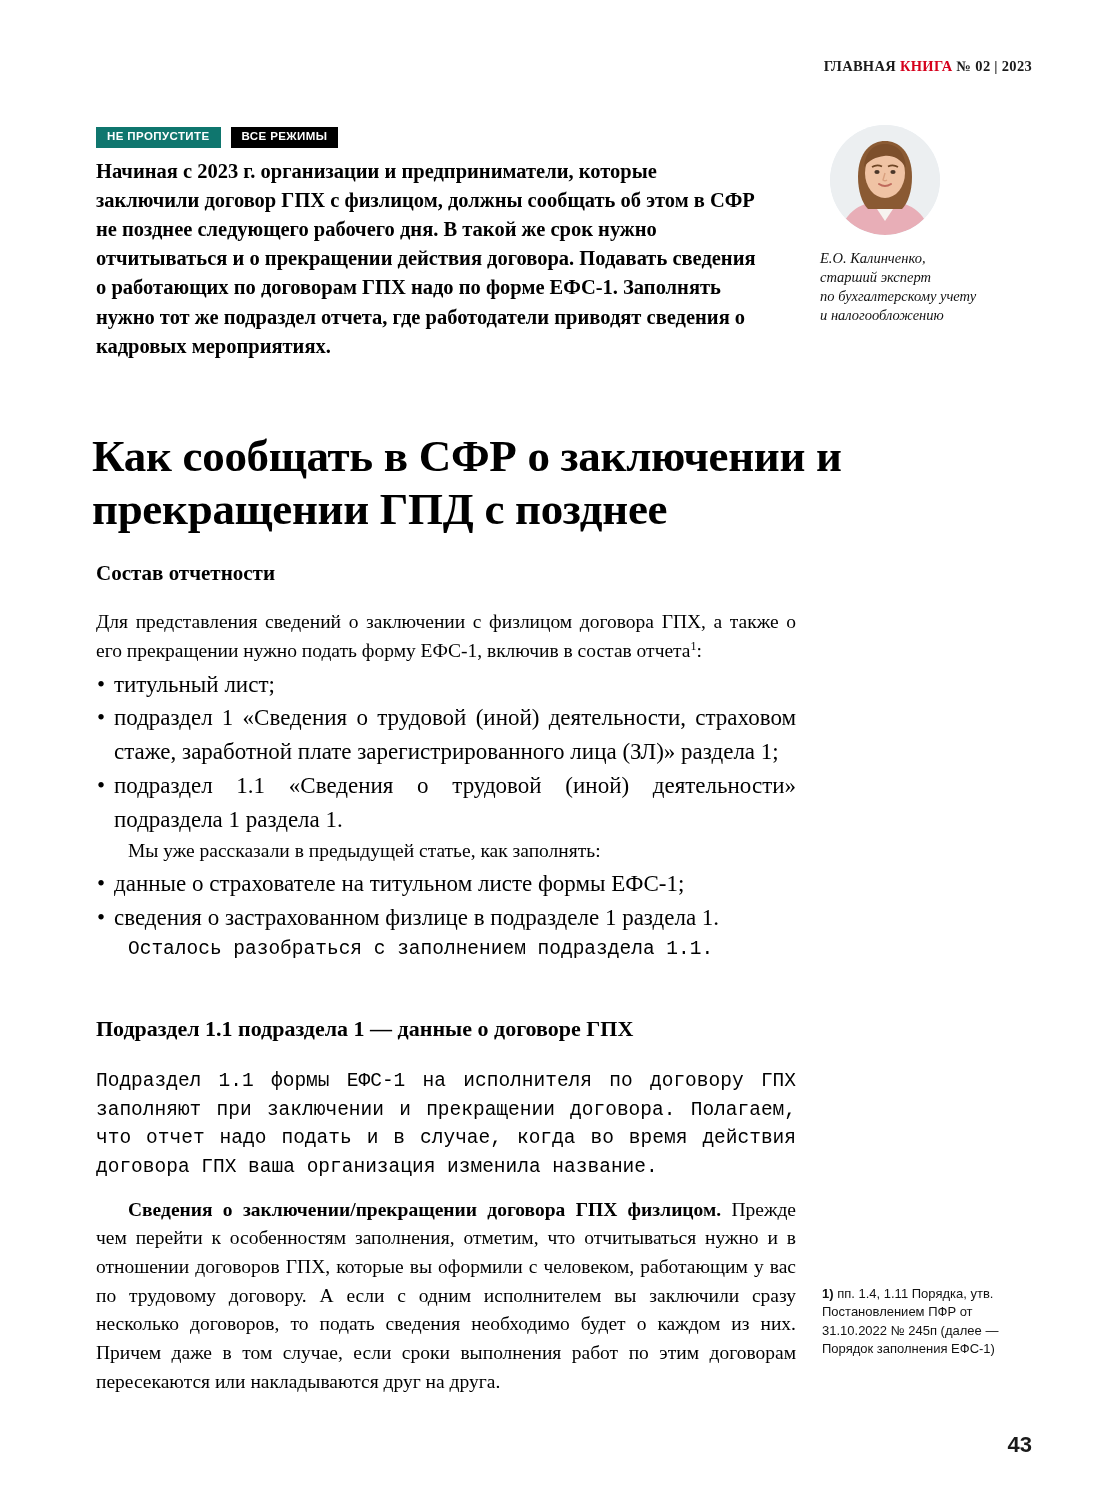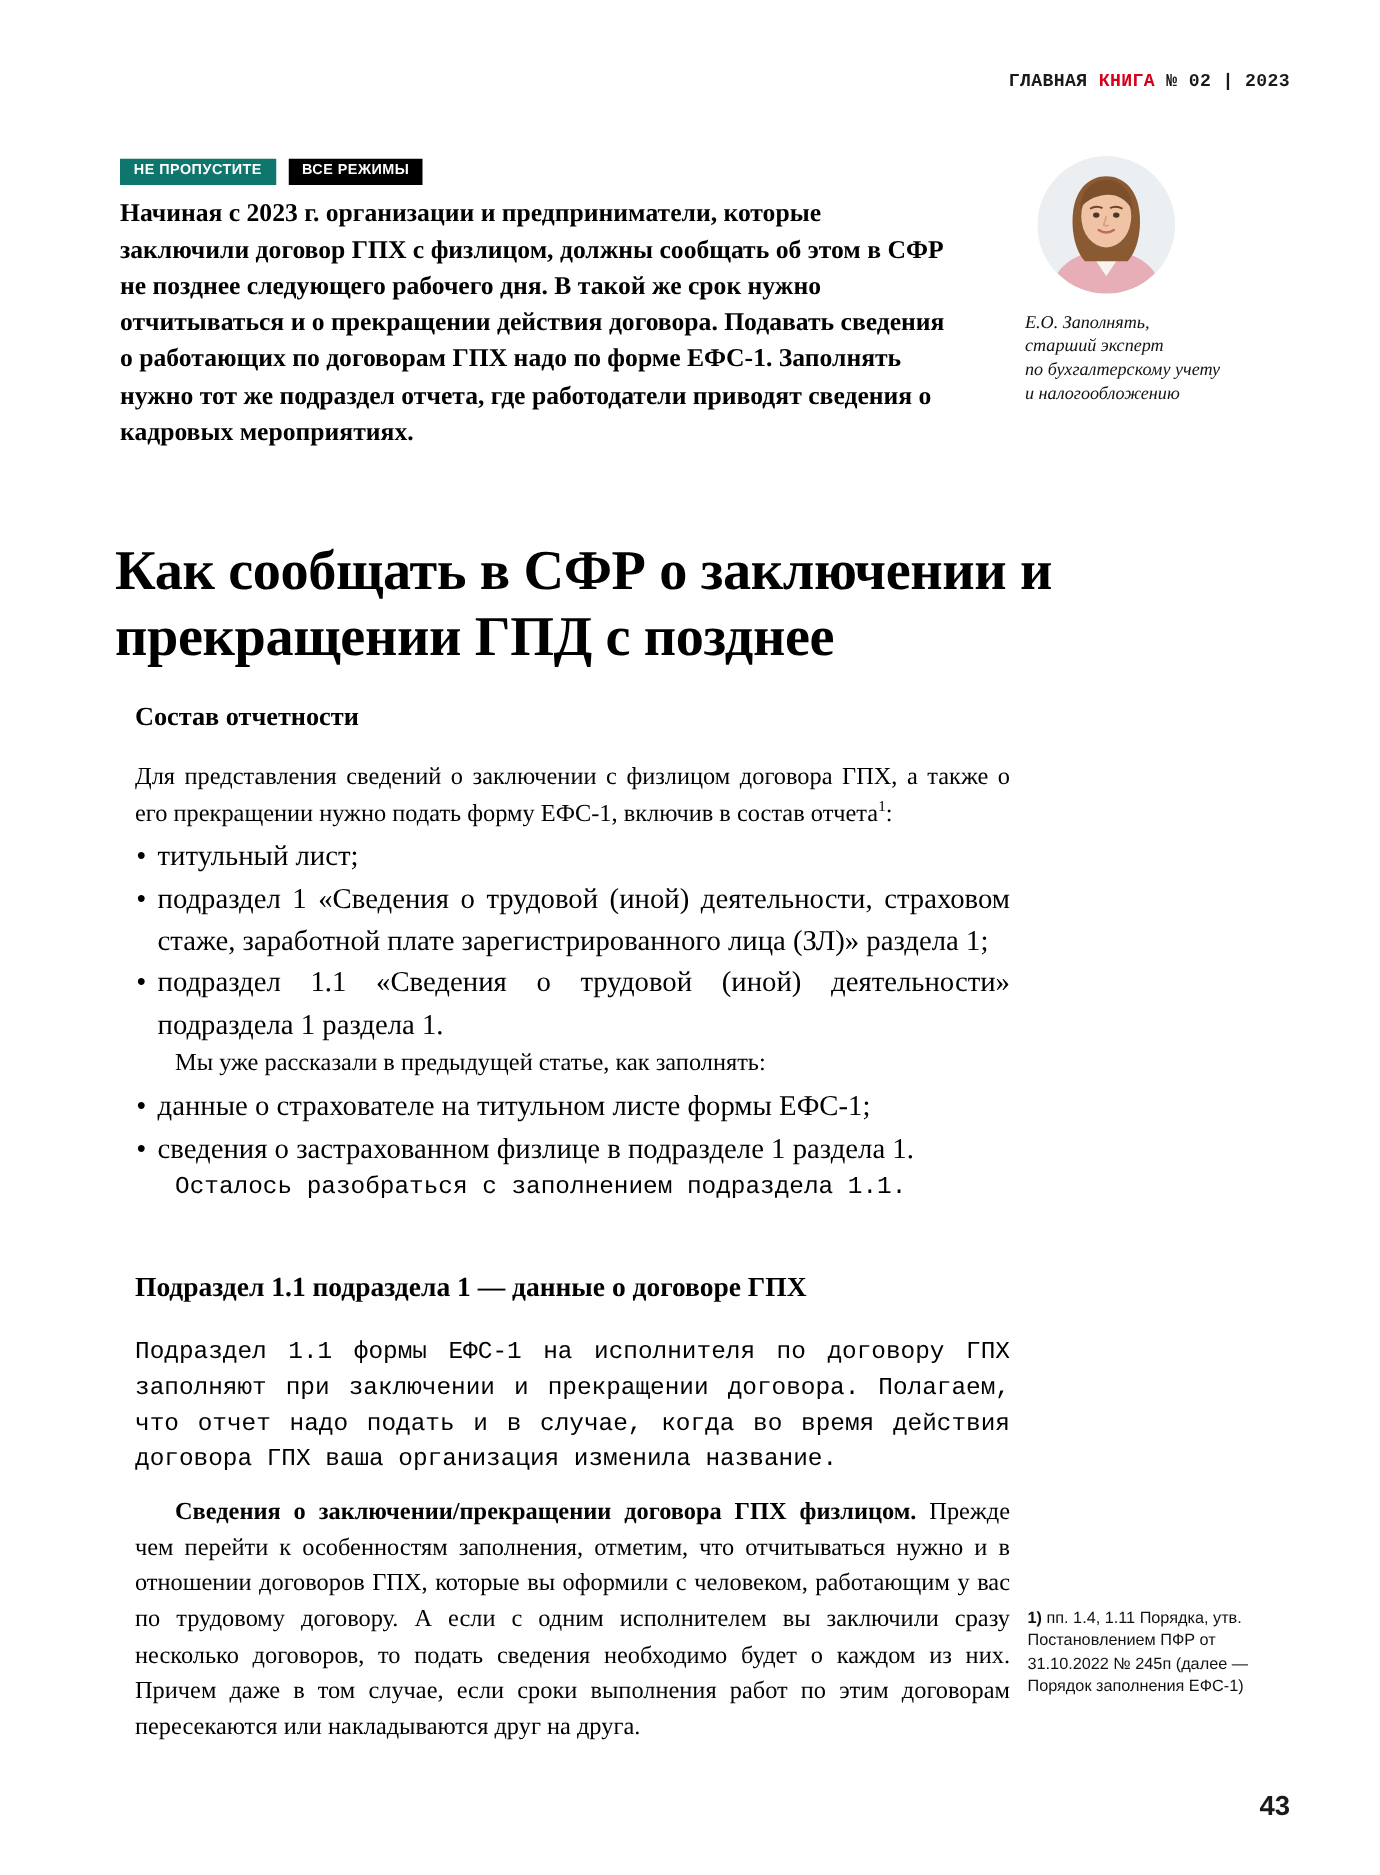--- a/index.html
+++ b/index.html
@@ -14,21 +14,21 @@
     font-family: "Liberation Serif", serif;
     color: #000000;
     overflow: hidden;
   }
 
   
   .page-header {
     position: absolute;
     top: 58px;
     right: 72px;
-    font-family: Liberation Mono, monospace;
+    font-family: Liberation Serif, serif;
     font-size: 14.5px;
     font-weight: bold;
     letter-spacing: 0.3px;
     white-space: nowrap;
   }
   .page-header .hdr-main { color: #1a1a1a; }
   .page-header .hdr-accent { color: #d6001c; }
   .page-header .hdr-issue { color: #1a1a1a; }
 
   
@@ -104,21 +104,21 @@
     font-size: 45px;
     line-height: 1.18;
     letter-spacing: -0.3px;
     color: #000;
   }
 
   
   .body-col {
     position: absolute;
     top: 560px;
-    left: 108px;
+    left: 96px;
     width: 700px;
   }
   h2.section-head {
     font-family: "Liberation Serif", serif;
     font-weight: bold;
     font-size: 21px;
     margin: 0 0 22px 0;
     line-height: 1.25;
   }
   h2.section-head.second {
@@ -221,21 +221,21 @@
         <path d="M42 42 q5 -3 10 -0.5" stroke="#6e4524" stroke-width="1.6" fill="none"></path>
         <path d="M58 41.5 q5 -2.5 10 0.5" stroke="#6e4524" stroke-width="1.6" fill="none"></path>
 
         <path d="M49 59 q6 4 12 0" stroke="#bf6a5c" stroke-width="2" fill="none" stroke-linecap="round"></path>
 
         <path d="M55 48 l-2 7 q2 1.5 4 0" stroke="#d9a07f" stroke-width="1.4" fill="none"></path>
       </g>
     </svg>
   </div>
   <div class="author-caption">
-    <div>Е.О. Заполнять,</div>
+    <div>Е.О. Калинченко,</div>
     <div>старший эксперт</div>
     <div>по бухгалтерскому учету</div>
     <div>и налогообложению</div>
   </div>
 </div>
 
 <h1 class="article-title">Как сообщать в СФР о заключении и прекращении ГПД с позднее</h1>
 
 <div class="body-col">
 

